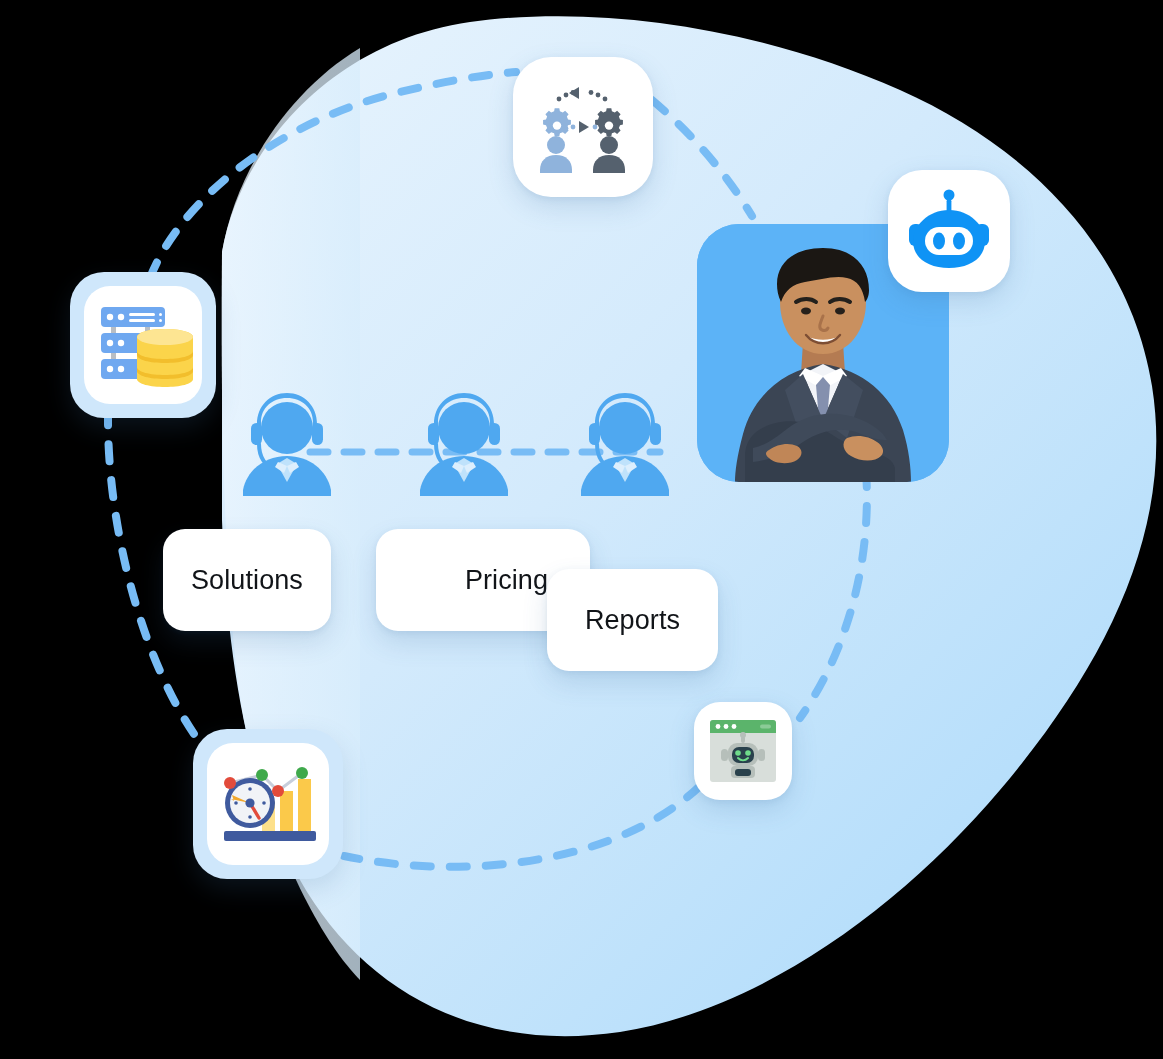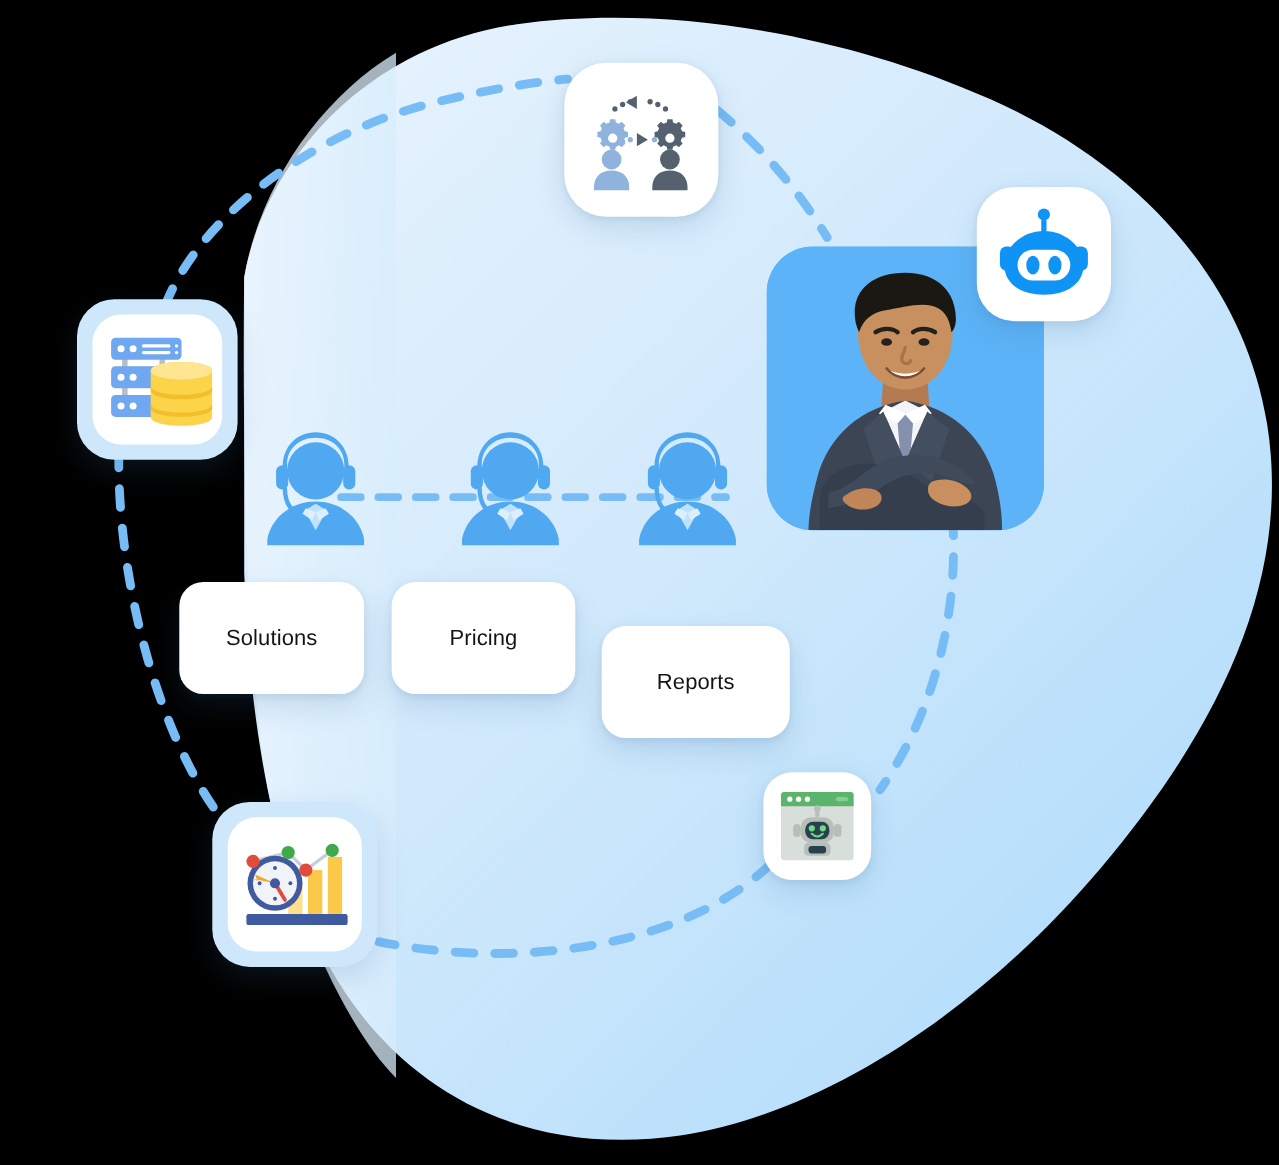--- a/index.html
+++ b/index.html
@@ -140,26 +140,26 @@
     background: #ffffff;
     border-radius: 22px;
     display: flex;
     align-items: center;
     justify-content: center;
     box-shadow: 0 12px 26px rgba(50, 100, 150, 0.16),
                 0 2px 6px rgba(50, 100, 150, 0.10);
   }
   .label-card span {
     font-family: "Liberation Sans", sans-serif;
-    font-size: 20px;
+    font-size: 27px;
     color: #111418;
     letter-spacing: 0.1px;
   }
   #label-solutions { left: 163px; top: 529px; width: 168px; }
-  #label-pricing   { left: 356px; top: 529px; width: 167px; }
+  #label-pricing   { left: 376px; top: 529px; width: 167px; padding-left: 47px; }
   #label-reports   { left: 547px; top: 529px; width: 171px; margin-top: 40px; }
 </style>
 </head>
 <body>
 
 <div id="stage">
 
   <svg id="blob-layer" viewBox="0 0 1163 1059" width="1163" height="1059">
     <defs>
       <linearGradient id="blobGrad" x1="0.12" y1="0.05" x2="0.95" y2="0.95">

